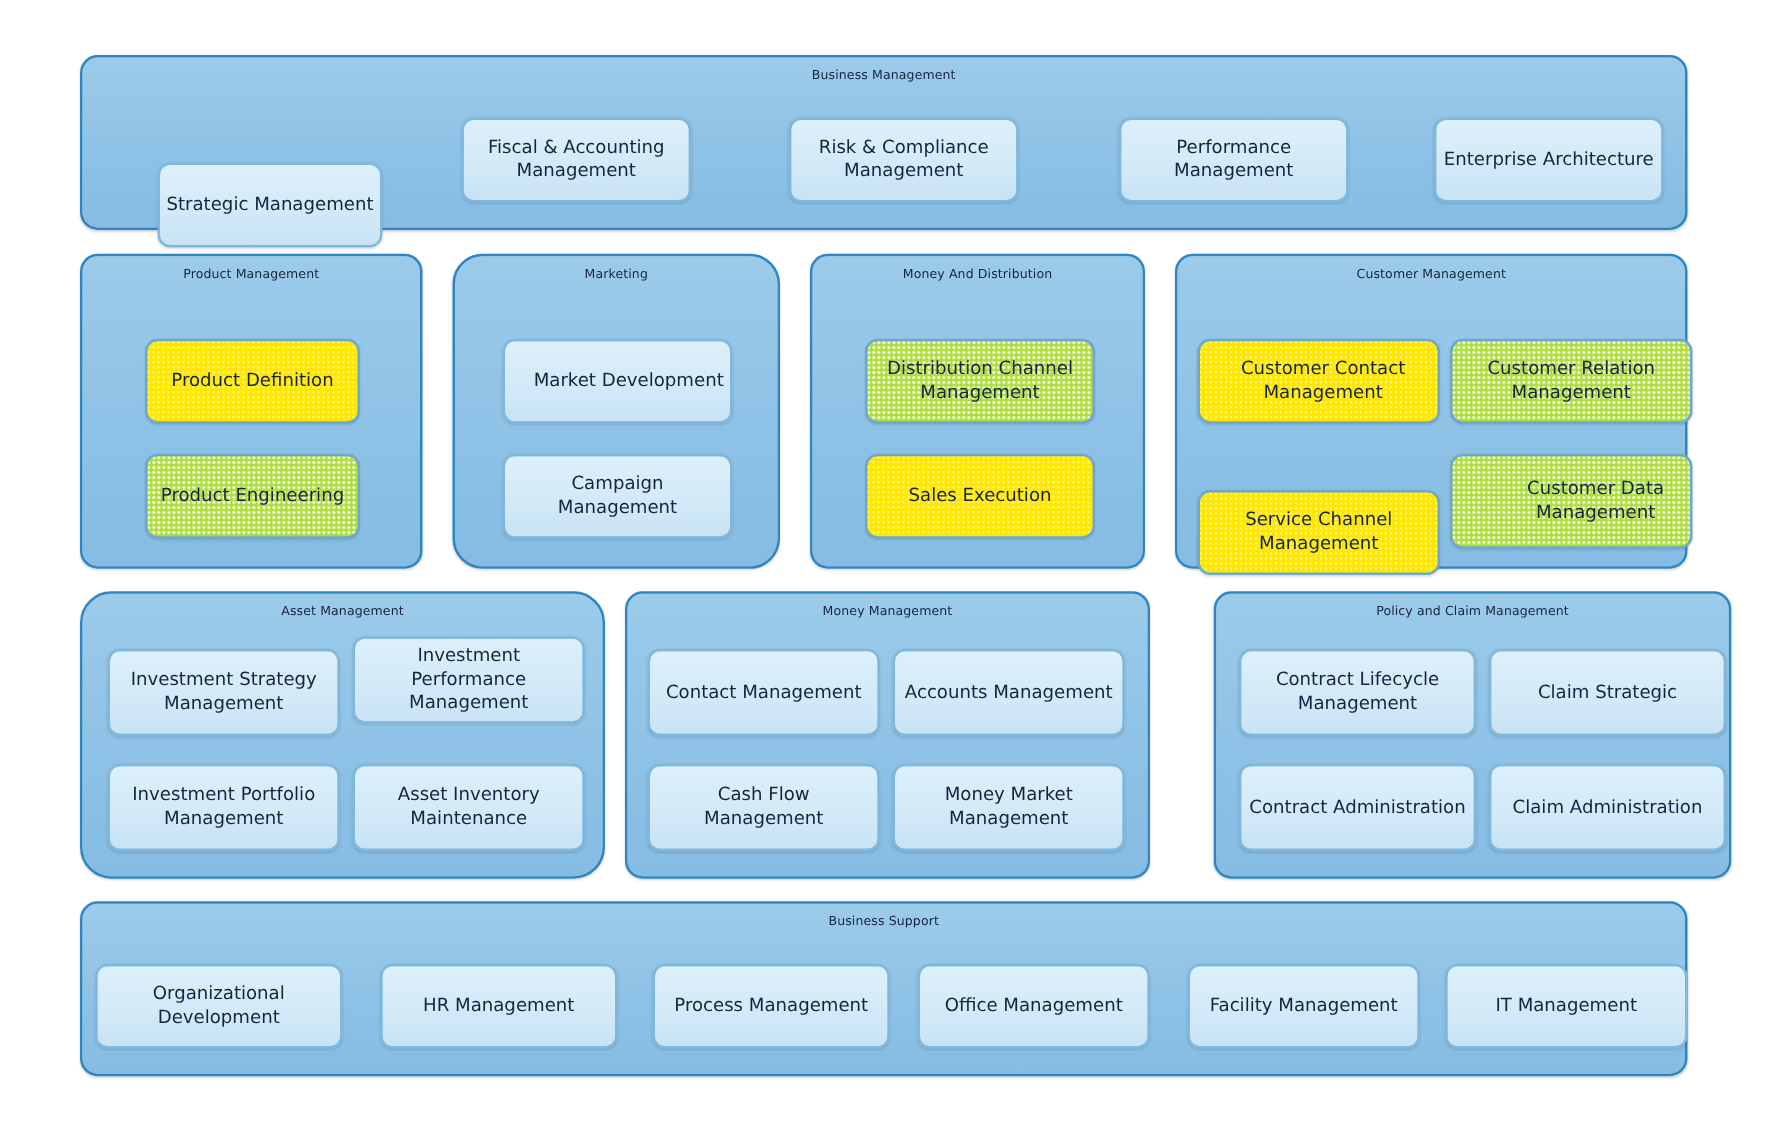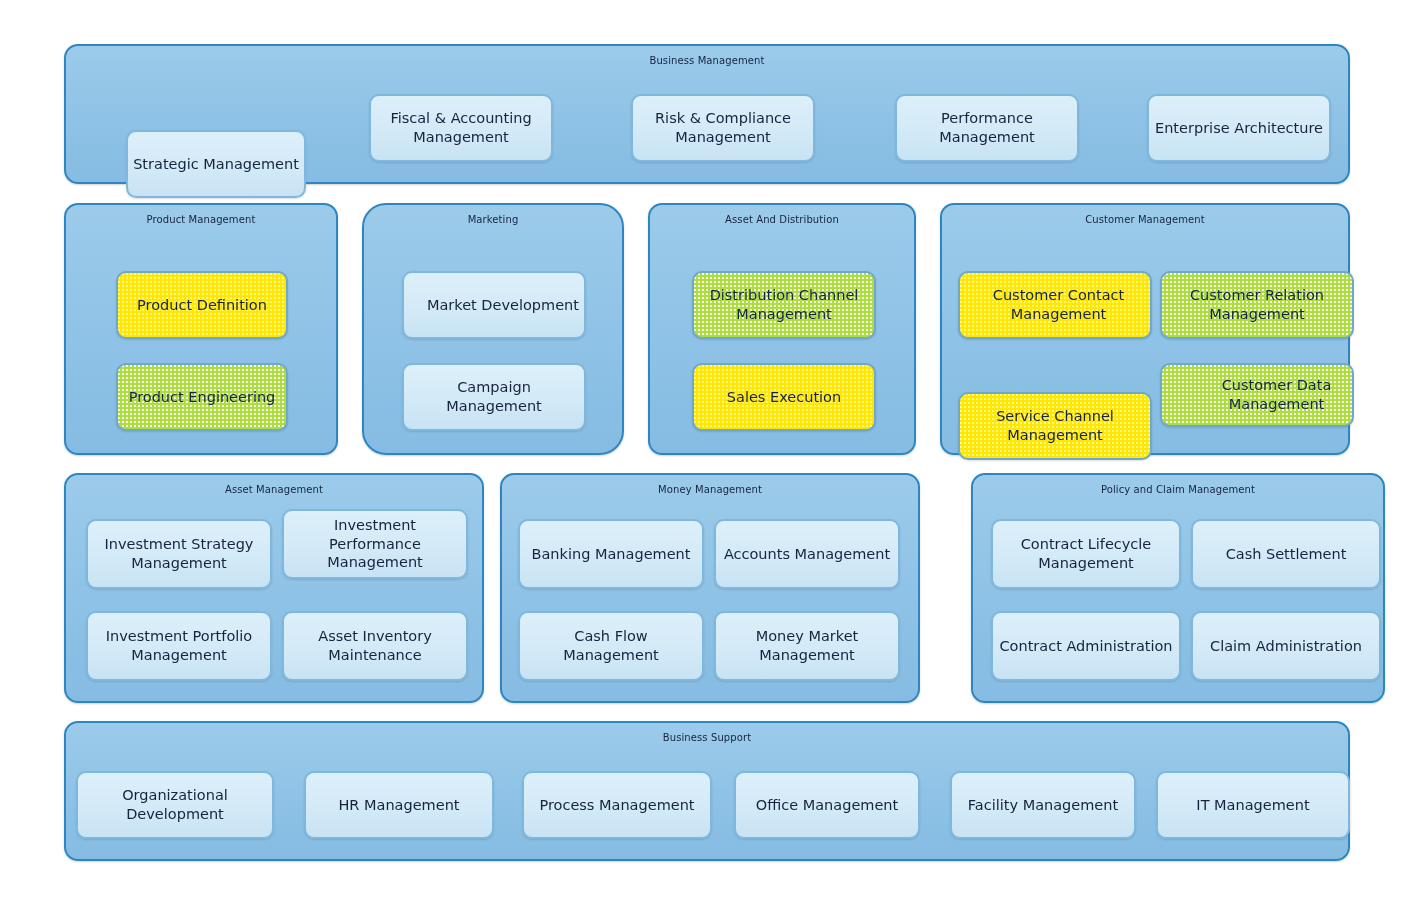--- a/index.html
+++ b/index.html
@@ -95,80 +95,80 @@
     <div class="group" style="left: 362px; top: 203px; width: 262px; height: 252px; border-radius: 24px;">
       <div class="group-title">Marketing</div>
       <div class="cap" style="left: 38px; top: 66px; width: 184px; height: 68px; justify-content: flex-end;">
         <span>Market Development</span>
       </div>
       <div class="cap" style="left: 38px; top: 158px; width: 184px; height: 68px;">
         <span>Campaign Management</span>
       </div>
     </div>
     <div class="group" style="left: 648px; top: 203px; width: 268px; height: 252px;">
-      <div class="group-title">Asset And Distribution</div>
+      <div class="group-title">Money And Distribution</div>
       <div class="cap hl-green" style="left: 42px; top: 66px; width: 184px; height: 68px;">
         <span>Distribution Channel Management</span>
       </div>
       <div class="cap hl-yellow" style="left: 42px; top: 158px; width: 184px; height: 68px;">
         <span>Sales Execution</span>
       </div>
     </div>
     <div class="group" style="left: 940px; top: 203px; width: 410px; height: 252px;">
       <div class="group-title">Customer Management</div>
       <div class="cap hl-yellow" style="left: 16px; top: 66px; width: 194px; height: 68px; padding-left: 12px;">
         <span>Customer Contact Management</span>
       </div>
       <div class="cap hl-green" style="left: 218px; top: 66px; width: 194px; height: 68px;">
         <span>Customer Relation Management</span>
       </div>
       <div class="cap hl-yellow" style="left: 16px; top: 158px; width: 194px; height: 68px; margin-top: 29px;">
         <span>Service Channel Management</span>
       </div>
-      <div class="cap hl-green" style="left: 218px; top: 158px; width: 194px; height: 64px; padding-left: 44px;">
+      <div class="cap hl-green" style="left: 218px; top: 158px; width: 194px; height: 76px; padding-left: 44px;">
         <span>Customer Data Management</span>
       </div>
     </div>
-    <div class="group" style="left: 64px; top: 473px; width: 420px; height: 230px;">
+    <div class="group" style="left: 64px; top: 473px; width: 420px; height: 230px; border-radius: 25px;">
       <div class="group-title">Asset Management</div>
       <div class="cap" style="left: 20px; top: 44px; width: 186px; height: 70px;">
         <span>Investment Strategy Management</span>
       </div>
       <div class="cap" style="left: 216px; top: 34px; width: 186px; height: 70px;">
         <span>Investment Performance Management</span>
       </div>
       <div class="cap" style="left: 20px; top: 136px; width: 186px; height: 70px;">
         <span>Investment Portfolio Management</span>
       </div>
       <div class="cap" style="left: 216px; top: 136px; width: 186px; height: 70px;">
         <span>Asset Inventory Maintenance</span>
       </div>
     </div>
     <div class="group" style="left: 500px; top: 473px; width: 420px; height: 230px;">
       <div class="group-title">Money Management</div>
       <div class="cap" style="left: 16px; top: 44px; width: 186px; height: 70px;">
-        <span>Banking Management</span>
+        <span>Contact Management</span>
       </div>
       <div class="cap" style="left: 212px; top: 44px; width: 186px; height: 70px;">
         <span>Accounts Management</span>
       </div>
       <div class="cap" style="left: 16px; top: 136px; width: 186px; height: 70px;">
         <span>Cash Flow Management</span>
       </div>
       <div class="cap" style="left: 212px; top: 136px; width: 186px; height: 70px;">
         <span>Money Market Management</span>
       </div>
     </div>
     <div class="group" style="left: 936px; top: 473px; width: 414px; height: 230px; margin-left: 35px;">
       <div class="group-title">Policy and Claim Management</div>
       <div class="cap" style="left: 18px; top: 44px; width: 190px; height: 70px;">
         <span>Contract Lifecycle Management</span>
       </div>
       <div class="cap" style="left: 218px; top: 44px; width: 190px; height: 70px;">
-        <span>Cash Settlement</span>
+        <span>Claim Strategic</span>
       </div>
       <div class="cap" style="left: 18px; top: 136px; width: 190px; height: 70px;">
         <span>Contract Administration</span>
       </div>
       <div class="cap" style="left: 218px; top: 136px; width: 190px; height: 70px;">
         <span>Claim Administration</span>
       </div>
     </div>
     <div class="group" style="left: 64px; top: 721px; width: 1286px; height: 140px;">
       <div class="group-title">Business Support</div>

